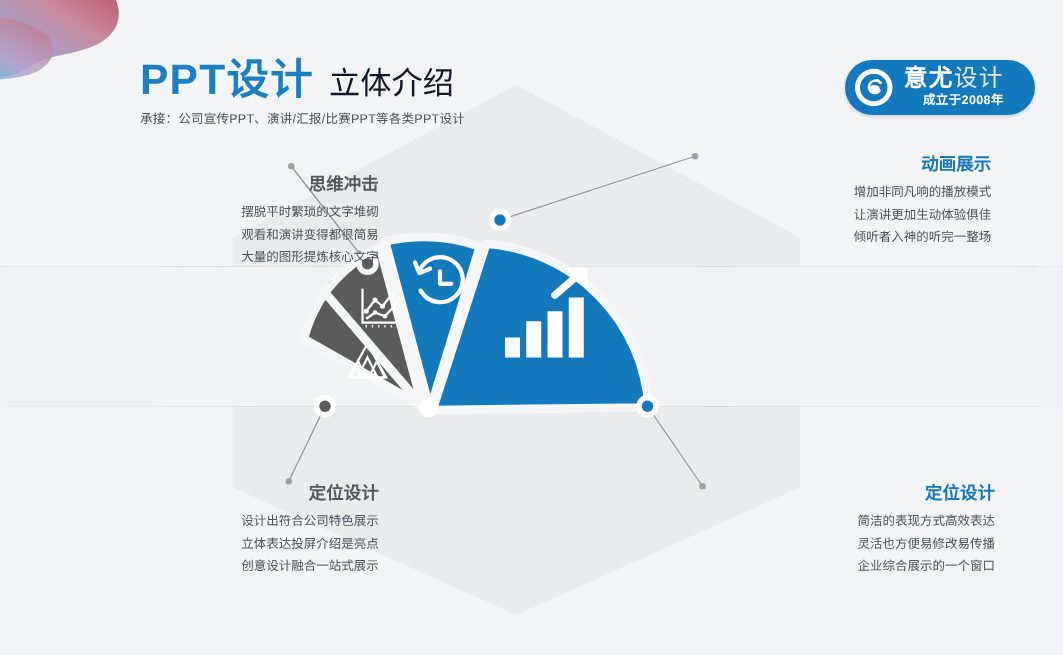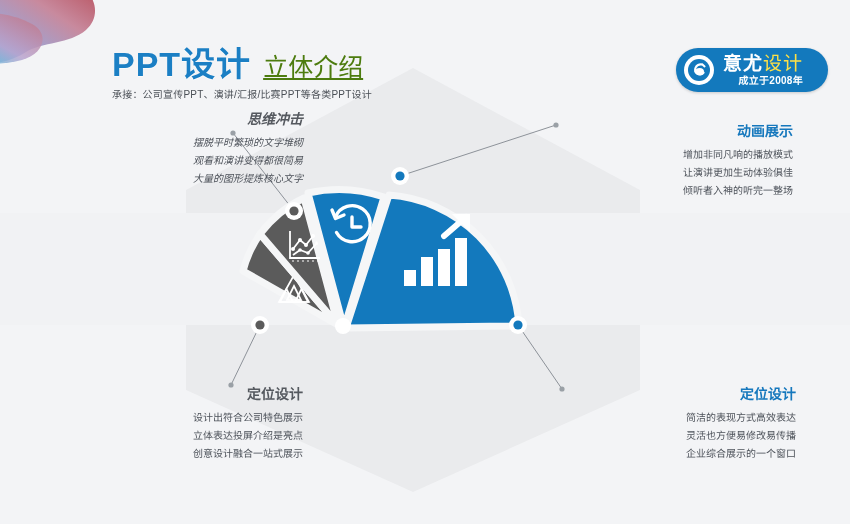--- a/index.html
+++ b/index.html
@@ -77,58 +77,58 @@
   }
 
   
   .header { position:absolute; left:0; top:0; width:850px; z-index:8; }
   .title-row { position:absolute; left:112px; top:47px; display:flex; align-items:flex-end; }
   .title-main {
     font-size:34px; font-weight:bold; color:#1b7fc4; letter-spacing:1px;
     line-height:1; text-shadow:0 1px 0 rgba(255,255,255,.6);
   }
   .title-sub {
-    font-size:25px; color:#4d7c0f; margin-left:12px; line-height:1;
-    position:relative; top:-1px;text-decoration:underline;
+    font-size:25px; color:#0f172a; margin-left:12px; line-height:1;
+    position:relative; top:-1px;
   }
   .title-note {
     position:absolute; left:112px; top:86px;
     font-size:10px; color:#4a4f56; letter-spacing:.2px; font-weight:normal;
   }
 
   
   .logo {
     position:absolute; right:22px; top:48px; z-index:9;
     width:152px; height:44px; border-radius:22px;
     background:#1379bd; display:flex; align-items:center;
     box-shadow:0 1px 3px rgba(0,0,0,.18);
   }
   .logo-mark {
     width:30px; height:30px; border-radius:50%; background:#fff;
     margin-left:8px; position:relative; flex:none;
     display:flex; align-items:center; justify-content:center;
   }
   .logo-text { margin-left:9px; line-height:1; }
   .logo-name { font-size:19px; font-weight:bold; color:#fff; letter-spacing:1px; }
-  .logo-name .dim { color:#fde047; font-weight:normal; }
+  .logo-name .dim { color:#e5e5e5; font-weight:normal; }
   .logo-since {
     font-size:10px; color:#fff; font-weight:bold; margin-top:3px;
     letter-spacing:.3px; text-align:right;
   }
 
   
   .callout { position:absolute; z-index:8; }
   .callout .c-title { font-size:14px; font-weight:bold; margin-bottom:6px; }
   .callout .c-line { font-size:10px; line-height:18px; color:#4d525a; white-space:nowrap; }
   .c-grey .c-title { color:#55595f; }
   .c-blue .c-title { color:#1678bd; }
   .align-r { text-align:right; }
   .align-l { text-align:right; }
 
-  #callout-tl { left:88px; top:108px; width:215px;font-style:italic; }
+  #callout-tl { left:88px; top:136px; width:215px; }
   #callout-tr { left:578px; top:120px; width:215px; }
   #callout-bl { left:85px; top:383px; width:218px; }
   #callout-br { left:578px; top:383px; width:218px; }
 
   
   .fan { position:absolute; left:226px; top:150px; width:330px; height:190px; z-index:7; }
   .fan svg { display:block; overflow:visible; }
 
   
   .leaders { position:absolute; inset:0; z-index:6; pointer-events:none; }

